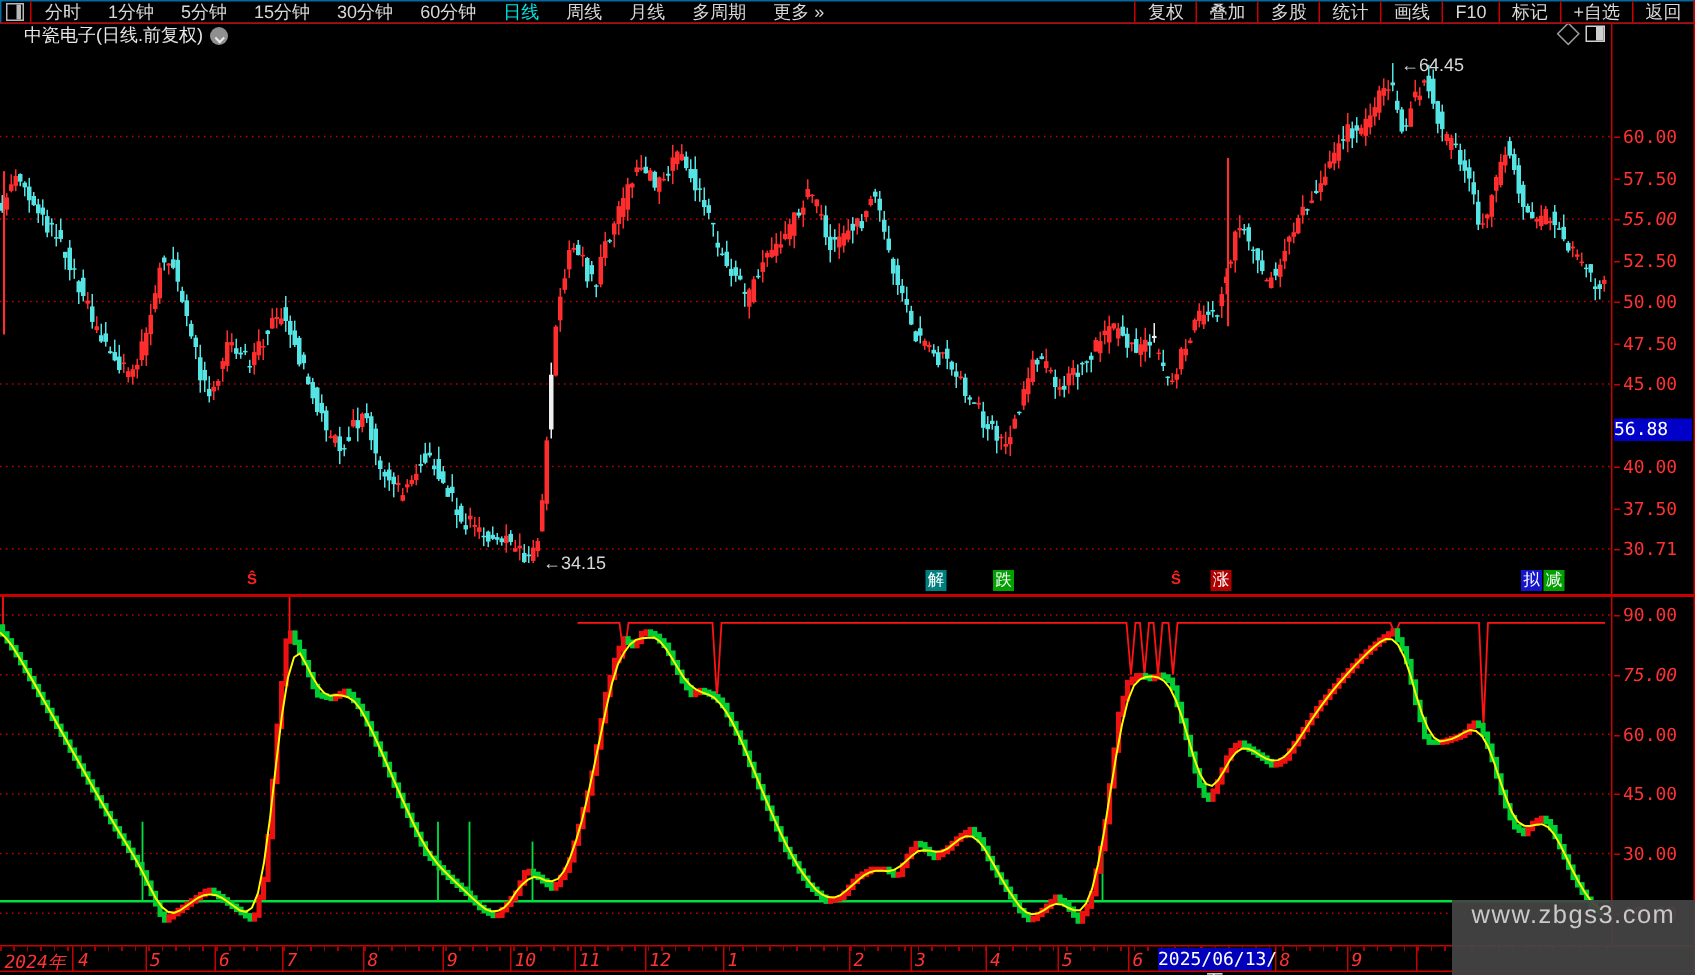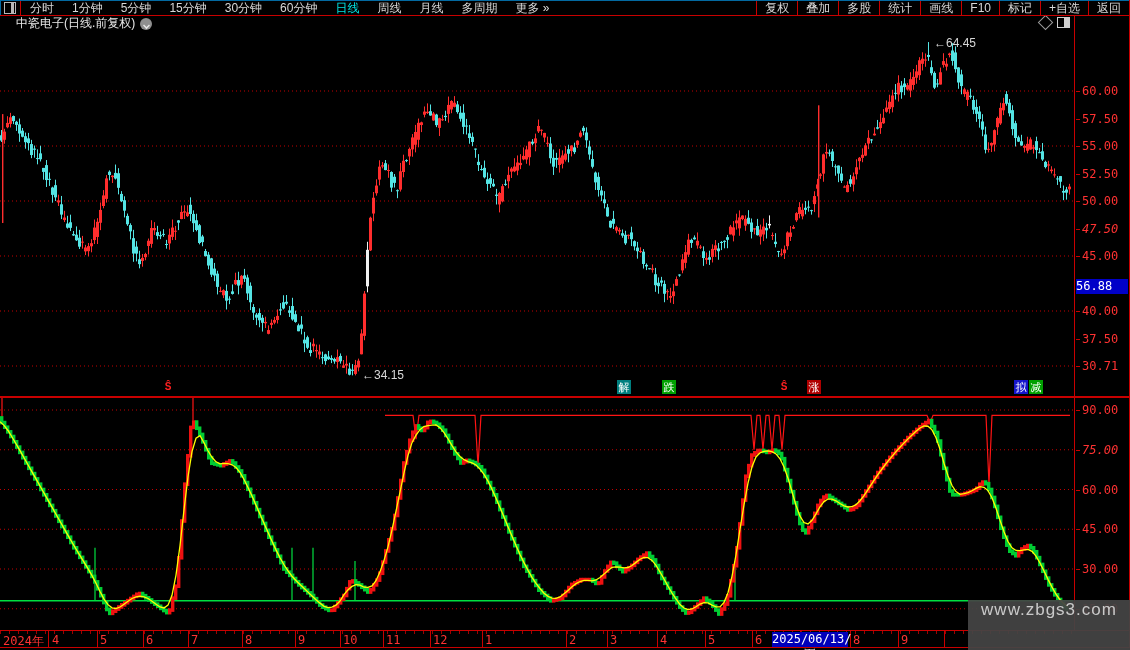--- a/index.html
+++ b/index.html
@@ -41,21 +41,21 @@
   .evt.plain{color:#ff2020;background:none;font-weight:bold;font-size:10px;}
   
   .sub-header{position:absolute;left:2px;top:399px;display:flex;align-items:center;gap:7px;
               font-size:13px;z-index:7;white-space:nowrap;}
   .sub-header .src{color:#e8e8e8;}
   
   .time-axis{position:absolute;left:0;top:631px;width:1130px;height:17px;background:#000;z-index:4;}
   .time-axis .ticks{position:absolute;left:0;top:0;width:1075px;height:3px;
       background:repeating-linear-gradient(90deg,#a00000 0 1px,transparent 1px 9px);}
   .month-sep{position:absolute;top:0;width:1px;height:17px;background:#c80000;}
-  .month-label{position:absolute;top:2px;color:#ff3232;font-size:12px;font-family:"DejaVu Sans Mono",monospace;}
+  .month-label{position:absolute;top:2px;color:#ff3232;font-size:12px;font-family:"DejaVu Sans Mono",monospace;font-style:italic;}
   .date-highlight{position:absolute;top:1px;height:15px;background:#0000bb;color:#fff;font-size:12px;
       line-height:15px;text-align:center;z-index:5;font-family:"DejaVu Sans Mono",monospace;}
   
   .watermark{position:absolute;left:968px;top:600px;width:162px;height:50px;background:rgba(68,68,68,.94);
       z-index:40;text-align:center;color:#fff;}
   .watermark .wm1{font-size:22px;font-weight:bold;letter-spacing:2px;margin-top:1px;}
   .watermark .wm2{font-size:17px;color:#c9c9c9;letter-spacing:1px;}
   svg.chart{position:absolute;left:0;top:0;z-index:2;}
 </style>
 </head>
@@ -1212,27 +1212,27 @@
 <div class="hline" style="left:0;top:630px;width:1130px;height:1px;z-index:6;"></div>
 <div class="hline" style="left:0;top:647px;width:1130px;height:1px;z-index:6;"></div>
 <div class="vline" style="left:1074px;top:16px;width:1px;height:614px;z-index:6;"></div>
 <div class="vline" style="left:1129px;top:0;width:1px;height:648px;z-index:6;"></div>
 
 <div id="overlays">
       <div class="axis-label" style="top:85px;">60.00</div>
       <div class="axis-tick" style="top:91px;"></div>
       <div class="axis-label" style="top:112.5px;">57.50</div>
       <div class="axis-tick" style="top:118.5px;"></div>
-      <div class="axis-label" style="top:140px;">55.00</div>
+      <div class="axis-label" style="top:140px;font-style:italic;">55.00</div>
       <div class="axis-tick" style="top:146px;"></div>
       <div class="axis-label" style="top:167.5px;">52.50</div>
       <div class="axis-tick" style="top:173.5px;"></div>
       <div class="axis-label" style="top:195px;">50.00</div>
       <div class="axis-tick" style="top:201px;"></div>
-      <div class="axis-label" style="top:222.5px;font-style:italic;">47.50</div>
+      <div class="axis-label" style="top:222.5px;">47.50</div>
       <div class="axis-tick" style="top:228.5px;"></div>
       <div class="axis-label" style="top:250px;">45.00</div>
       <div class="axis-tick" style="top:256px;"></div>
       <div class="axis-label" style="top:277.5px;">42.50</div>
       <div class="axis-tick" style="top:283.5px;"></div>
       <div class="axis-label" style="top:305px;">40.00</div>
       <div class="axis-tick" style="top:311px;"></div>
       <div class="axis-label" style="top:332.5px;">37.50</div>
       <div class="axis-tick" style="top:338.5px;"></div>
       <div class="axis-label" style="top:360px;">30.71</div>

